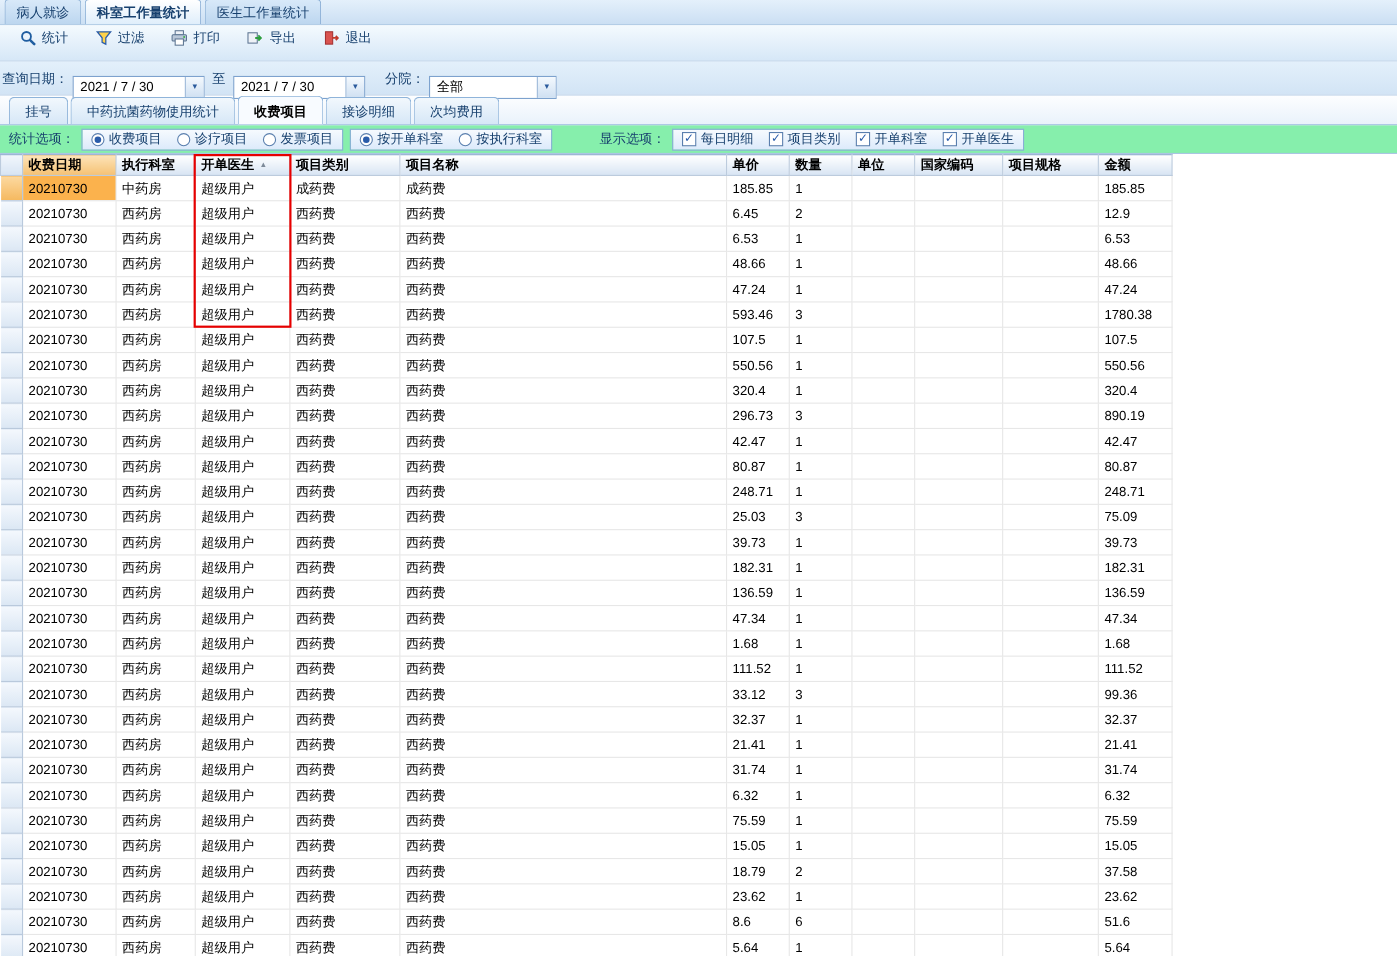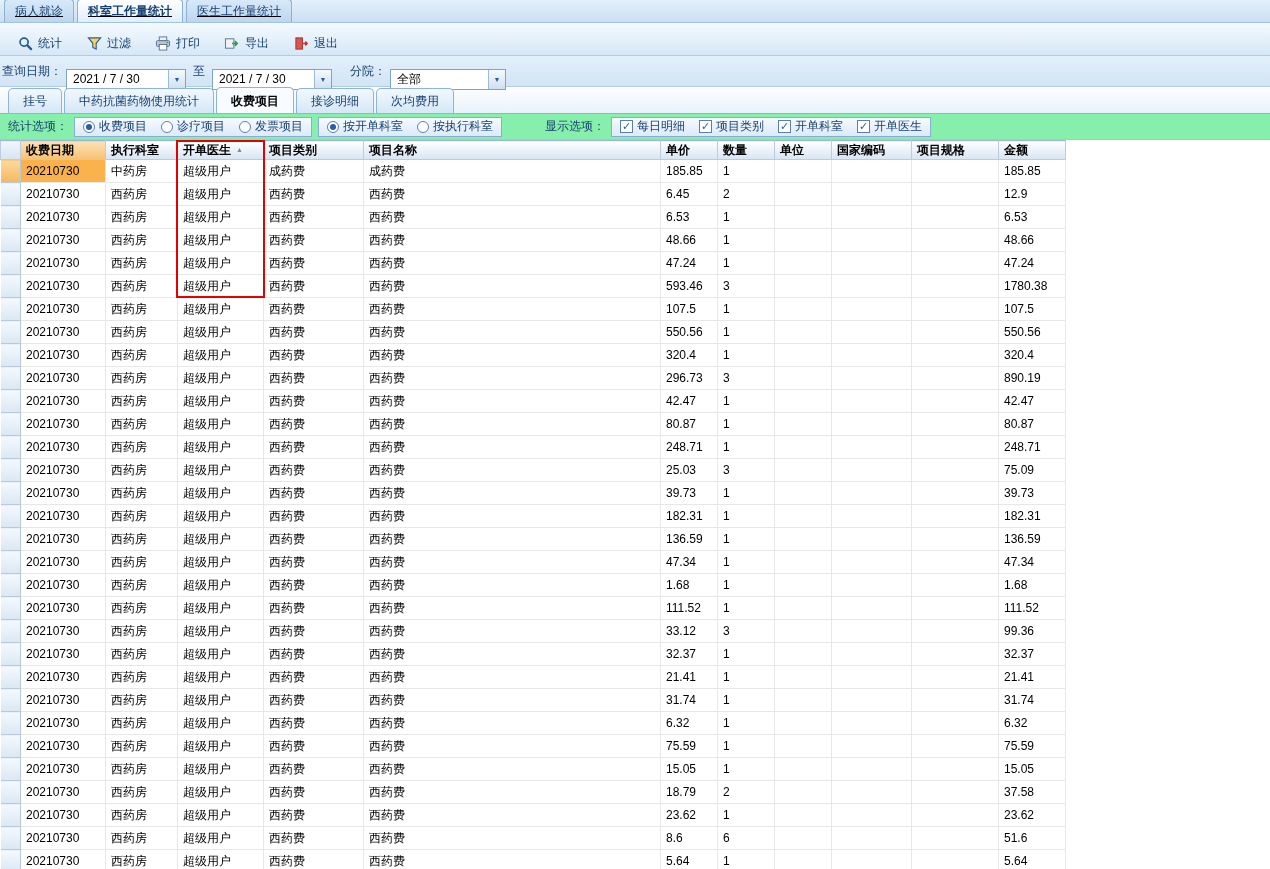--- a/index.html
+++ b/index.html
@@ -13,21 +13,20 @@
 
   
   .top-tabs {
     height: 23px;
     background: linear-gradient(#e4f0fb, #cbdff3);
     border-bottom: 1px solid #a3c2e0;
     display: flex;
     align-items: flex-end;
     padding-left: 4px;
     gap: 3px;
-    text-decoration: underline;
   }
   .top-tab {
     padding: 3px 10px 2px;
     color: #17406e;
     background: linear-gradient(#d8e9f9, #bcd6ef);
     border: 1px solid #8cb0d6;
     border-bottom: none;
     border-radius: 4px 4px 0 0;
     white-space: nowrap;
     cursor: pointer;
@@ -36,21 +35,21 @@
     background: linear-gradient(#ffffff, #dfeefb);
     font-weight: bold;
   }
 
   
   .toolbar {
     height: 33px;
     background: linear-gradient(#f4fafe, #d6e7f7);
     border-bottom: 1px solid #b2cbe5;
     display: flex;
-    align-items: flex-end;
+    align-items: flex-start;
     padding: 0 8px;
     gap: 6px;
   }
   .tool-btn {
     display: flex;
     align-items: center;
     gap: 5px;
     padding: 3px 9px;
     border-radius: 3px;
     color: #17406e;

